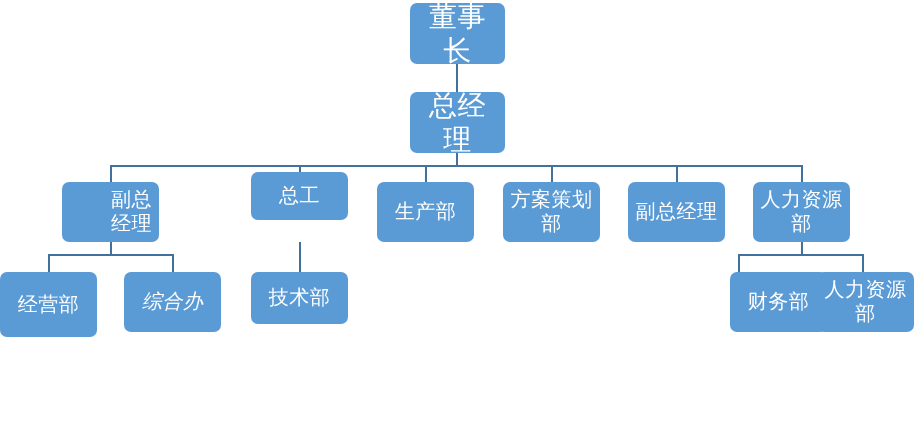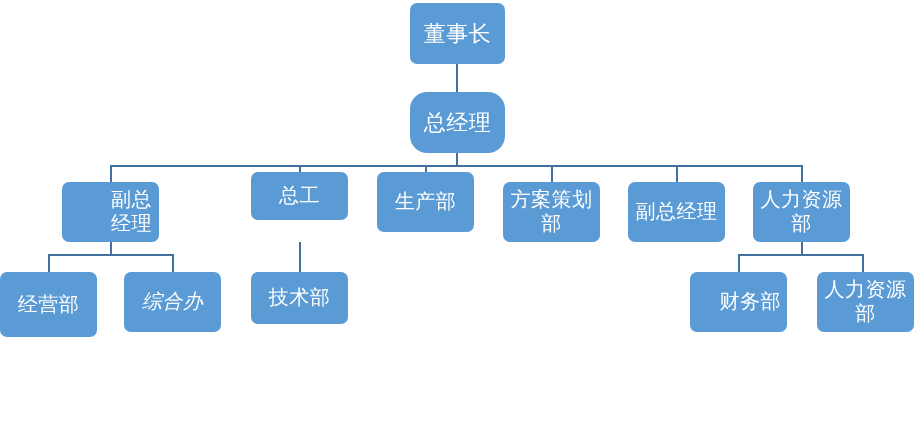--- a/index.html
+++ b/index.html
@@ -30,21 +30,21 @@
     line-height: 1.18;
     letter-spacing: 0.5px;
     padding: 2px 6px;
     font-weight: 400;
     user-select: none;
   }
   .node-label {
     display: block;
     width: 100%;
   }
-  .size-lg { font-size: 22px; }
+  .size-lg { font-size: 28px; }
   .size-md { font-size: 20px; }
 
   .conn {
     position: absolute;
     background: #41719C;
   }
   .conn-v { width: 2px; }
   .conn-h { height: 2px; }
 </style>
 </head>
@@ -74,33 +74,33 @@
 
   <div class="conn conn-v" style="left:801px; top:242px; height:13px;"></div>
   <div class="conn conn-h" style="left:738px; top:254px; width:126px;"></div>
   <div class="conn conn-v" style="left:738px; top:254px; height:18px;"></div>
   <div class="conn conn-v" style="left:862px; top:254px; height:18px;"></div>
 
   <div class="node size-lg" style="left:410px; top:3px; width:95px; height:61px;">
     <span class="node-label">董事长</span>
   </div>
 
-  <div class="node size-lg" style="left:410px; top:92px; width:95px; height:61px;border-radius:17px;">
+  <div class="node size-lg" style="left:410px; top:92px; width:95px; height:61px;">
     <span class="node-label">总经理</span>
   </div>
 
   <div class="node size-md" style="left:62px; top:182px; width:97px; height:60px;padding-left:48px;">
     <span class="node-label">副总经理</span>
   </div>
 
   <div class="node size-md" style="left:251px; top:172px; width:97px; height:48px;">
     <span class="node-label">总工</span>
   </div>
 
-  <div class="node size-md" style="left:377px; top:172px; width:97px; height:60px;">
+  <div class="node size-md" style="left:377px; top:182px; width:97px; height:60px;">
     <span class="node-label">生产部</span>
   </div>
 
   <div class="node size-md" style="left:503px; top:182px; width:97px; height:60px;">
     <span class="node-label">方案策划部</span>
   </div>
 
   <div class="node size-md" style="left:628px; top:182px; width:97px; height:60px;">
     <span class="node-label">副总经理</span>
   </div>
@@ -114,21 +114,21 @@
   </div>
 
   <div class="node size-md" style="left:124px; top:272px; width:97px; height:60px;font-style:italic;">
     <span class="node-label">综合办</span>
   </div>
 
   <div class="node size-md" style="left:251px; top:272px; width:97px; height:52px;">
     <span class="node-label">技术部</span>
   </div>
 
-  <div class="node size-md" style="left:690px; top:272px; width:97px; height:60px;text-align:right;">
+  <div class="node size-md" style="left:730px; top:272px; width:97px; height:60px;">
     <span class="node-label">财务部</span>
   </div>
 
   <div class="node size-md" style="left:817px; top:272px; width:97px; height:60px;">
     <span class="node-label">人力资源部</span>
   </div>
 
 </div>
 
 </body></html>

